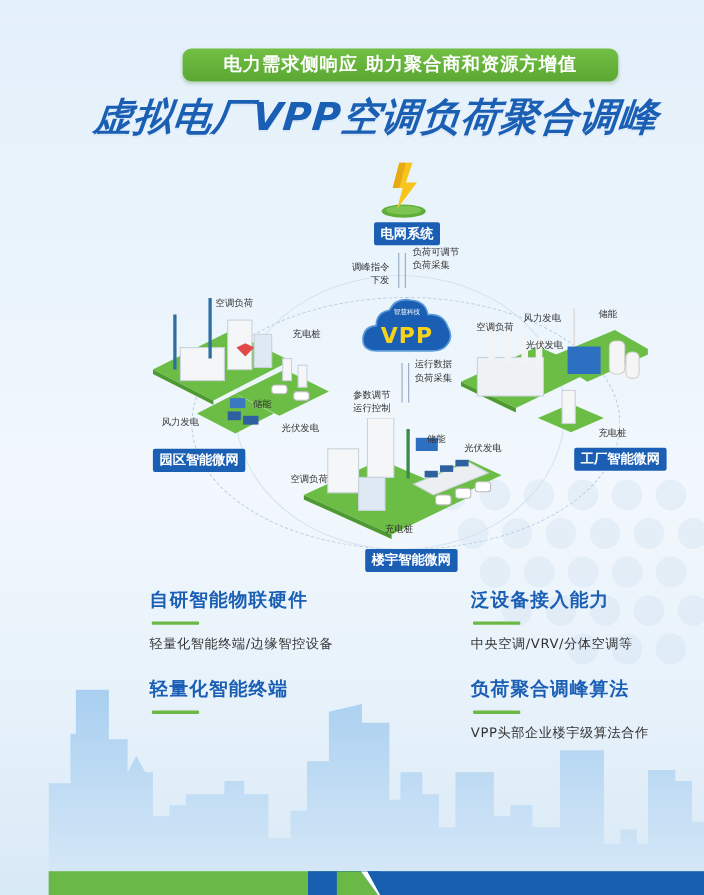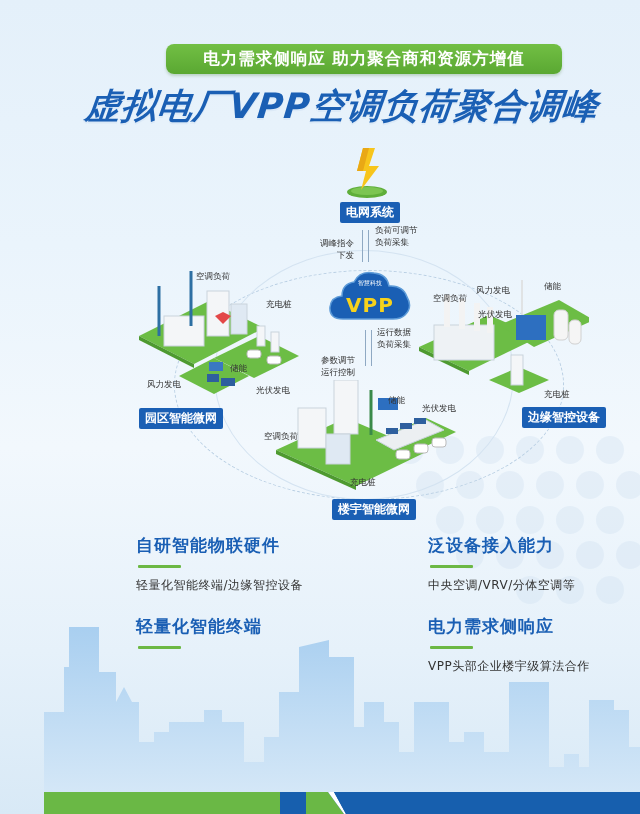--- a/index.html
+++ b/index.html
@@ -195,21 +195,21 @@
       <rect x="135" y="35" width="14" height="30" rx="5" fill="#f5f5f5" stroke="#d0d0d0"></rect>
       <rect x="150" y="45" width="12" height="24" rx="5" fill="#f5f5f5" stroke="#d0d0d0"></rect>
       <rect x="92" y="80" width="12" height="30" fill="#f4f6f8" stroke="#c9d3dc"></rect>
       <line x1="103" y1="5" x2="103" y2="40" stroke="#ddd" stroke-width="1.5"></line>
     </svg>
     <div class="small" style="left:389px; top:152px;">空调负荷</div>
     <div class="small" style="left:432px; top:144px;">风力发电</div>
     <div class="small" style="left:500px; top:140px;">储能</div>
     <div class="small" style="left:434px; top:168px;">光伏发电</div>
     <div class="small" style="left:500px; top:248px;">充电桩</div>
-    <div class="zone-label" style="left:478px; top:267px;">边缘智控设备</div>
+    <div class="zone-label" style="left:478px; top:267px;">工厂智能微网</div>
 
     <svg class="iso zone-building" width="180" height="110" viewBox="0 0 180 110">
       <polygon points="0,70 70,38 150,72 80,106" fill="#6cbd45"></polygon>
       <polygon points="0,70 80,106 80,110 0,74" fill="#4e9a30"></polygon>
       <polygon points="95,62 150,38 180,52 125,78" fill="#6cbd45"></polygon>
       <rect x="22" y="28" width="28" height="40" fill="#f4f6f8" stroke="#c9d3dc"></rect>
       <rect x="58" y="0" width="24" height="54" fill="#f4f6f8" stroke="#c9d3dc"></rect>
       <rect x="50" y="54" width="24" height="30" fill="#dfe9f3" stroke="#c9d3dc"></rect>
       <line x1="95" y1="10" x2="95" y2="55" stroke="#3a8a4a" stroke-width="3"></line>
       <rect x="102" y="18" width="20" height="12" fill="#2d6fc0"></rect>
@@ -237,21 +237,21 @@
   <div class="feature f2">
     <div class="title">泛设备接入能力</div>
     <div class="bar"></div>
     <div class="desc">中央空调/VRV/分体空调等</div>
   </div>
   <div class="feature f3">
     <div class="title">轻量化智能终端</div>
     <div class="bar"></div>
   </div>
   <div class="feature f4">
-    <div class="title">电力需求侧响应</div>
+    <div class="title">负荷聚合调峰算法</div>
     <div class="bar"></div>
     <div class="desc">VPP头部企业楼宇级算法合作</div>
   </div>
 
   <svg class="skyline" viewBox="0 0 640 170" preserveAspectRatio="none">
     <defs>
       <linearGradient id="sk" x1="0" y1="0" x2="0" y2="1">
         <stop offset="0" stop-color="#a9cff0"></stop>
         <stop offset="1" stop-color="#d4e7f7"></stop>
       </linearGradient>

